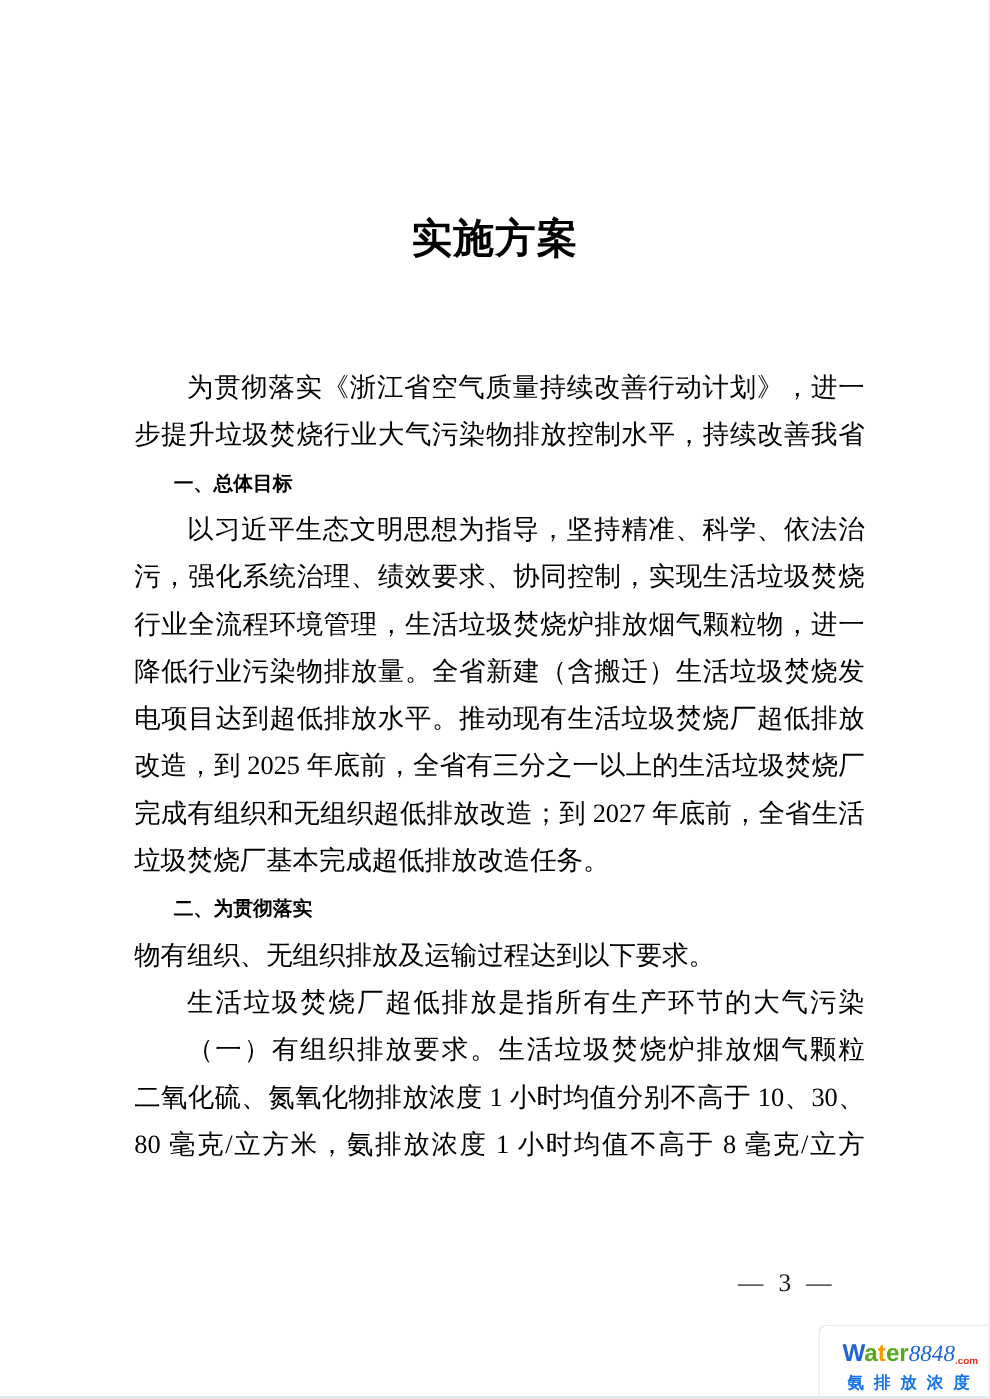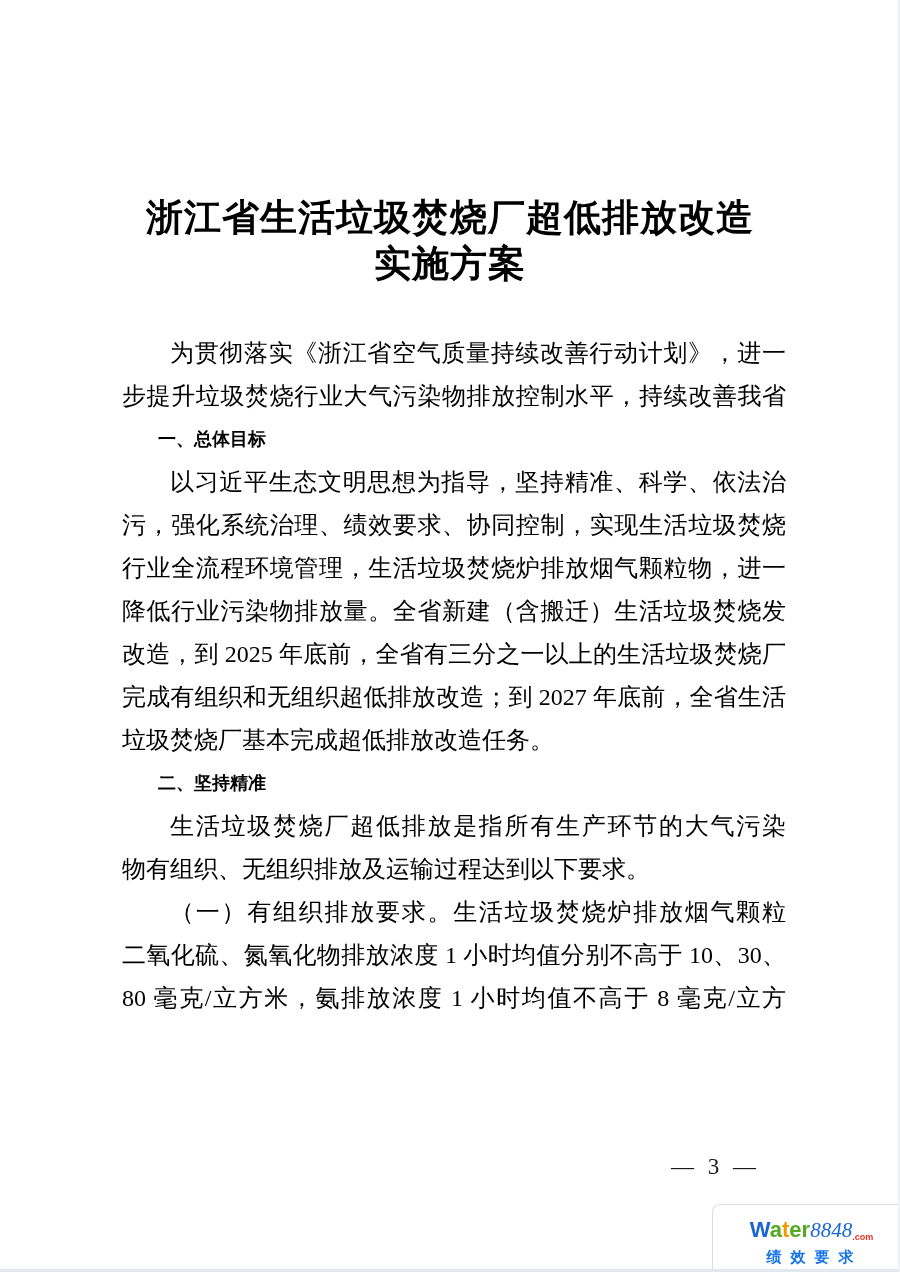--- a/index.html
+++ b/index.html
@@ -86,21 +86,21 @@
     line-height: 30px;
     letter-spacing: 4px;
     color: #1a1a1a;
   }
 
   
   .watermark-card {
     position: absolute;
     right: 0;
     bottom: 0;
-    width: 188px;
+    width: 156px;
     height: 68px;
     background: #ffffff;
     border-top: 1px solid #d9dee4;
     border-left: 1px solid #d9dee4;
     border-top-left-radius: 8px;
     box-sizing: border-box;
     padding: 14px 4px 0 14px;
     text-align: center;
   }
   .wm-line1 {
@@ -135,48 +135,48 @@
     white-space: nowrap;
     text-indent: 6px;
   }
 </style>
 </head>
 <body>
 
 <div class="page">
 
   <div class="title-block">
-    <div>浙江省生活垃圾焚烧厂超低排放改造</div>
     <div>实施方案</div>
   </div>
 
   <div class="body-block">
     <div class="ln indent">为贯彻落实《浙江省空气质量持续改善行动计划》，进一</div>
     <div class="ln">步提升垃圾焚烧行业大气污染物排放控制水平，持续改善我省</div>
     <div class="ln h indent">一、总体目标</div>
     <div class="ln indent">以习近平生态文明思想为指导，坚持精准、科学、依法治</div>
     <div class="ln">污，强化系统治理、绩效要求、协同控制，实现生活垃圾焚烧</div>
     <div class="ln">行业全流程环境管理，生活垃圾焚烧炉排放烟气颗粒物，进一步</div>
     <div class="ln">降低行业污染物排放量。全省新建（含搬迁）生活垃圾焚烧发</div>
+    <div class="ln">电项目达到超低排放水平。推动现有生活垃圾焚烧厂超低排放</div>
     <div class="ln">改造，到 2025 年底前，全省有三分之一以上的生活垃圾焚烧厂</div>
     <div class="ln">完成有组织和无组织超低排放改造；到 2027 年底前，全省生活</div>
     <div class="ln end">垃圾焚烧厂基本完成超低排放改造任务。</div>
-    <div class="ln h indent">二、坚持精准</div>
+    <div class="ln h indent">二、为贯彻落实</div>
+    <div class="ln end">物有组织、无组织排放及运输过程达到以下要求。</div>
     <div class="ln indent">生活垃圾焚烧厂超低排放是指所有生产环节的大气污染</div>
-    <div class="ln end">物有组织、无组织排放及运输过程达到以下要求。</div>
     <div class="ln indent">（一）有组织排放要求。生活垃圾焚烧炉排放烟气颗粒物、</div>
     <div class="ln">二氧化硫、氮氧化物排放浓度 1 小时均值分别不高于 10、30、</div>
     <div class="ln">80 毫克/立方米，氨排放浓度 1 小时均值不高于 8 毫克/立方米；</div>
   </div>
 
   <div class="page-number">— 3 —</div>
 
   <div class="watermark-card">
     <div class="wm-line1">
       <span class="wm-brand" style="color: rgb(27, 102, 210);">W</span><span class="wm-brand" style="color: rgb(85, 168, 31);">a</span><span class="wm-brand" style="color: rgb(242, 155, 0);">t</span><span class="wm-brand" style="color: rgb(85, 168, 31);">e</span><span class="wm-brand" style="color: rgb(85, 168, 31);">r</span><span class="wm-number" style="color: rgb(27, 102, 210);">8848</span><span class="wm-tld" style="color: rgb(230, 51, 34);">.com</span>
     </div>
-    <div class="wm-line2" style="color: rgb(20, 115, 230);">绩效要求</div>
+    <div class="wm-line2" style="color: rgb(20, 115, 230);">氨排放浓度</div>
   </div>
 
   <div class="edge-bottom"></div>
   <div class="edge-right"></div>
 
 </div>
 
 </body></html>

